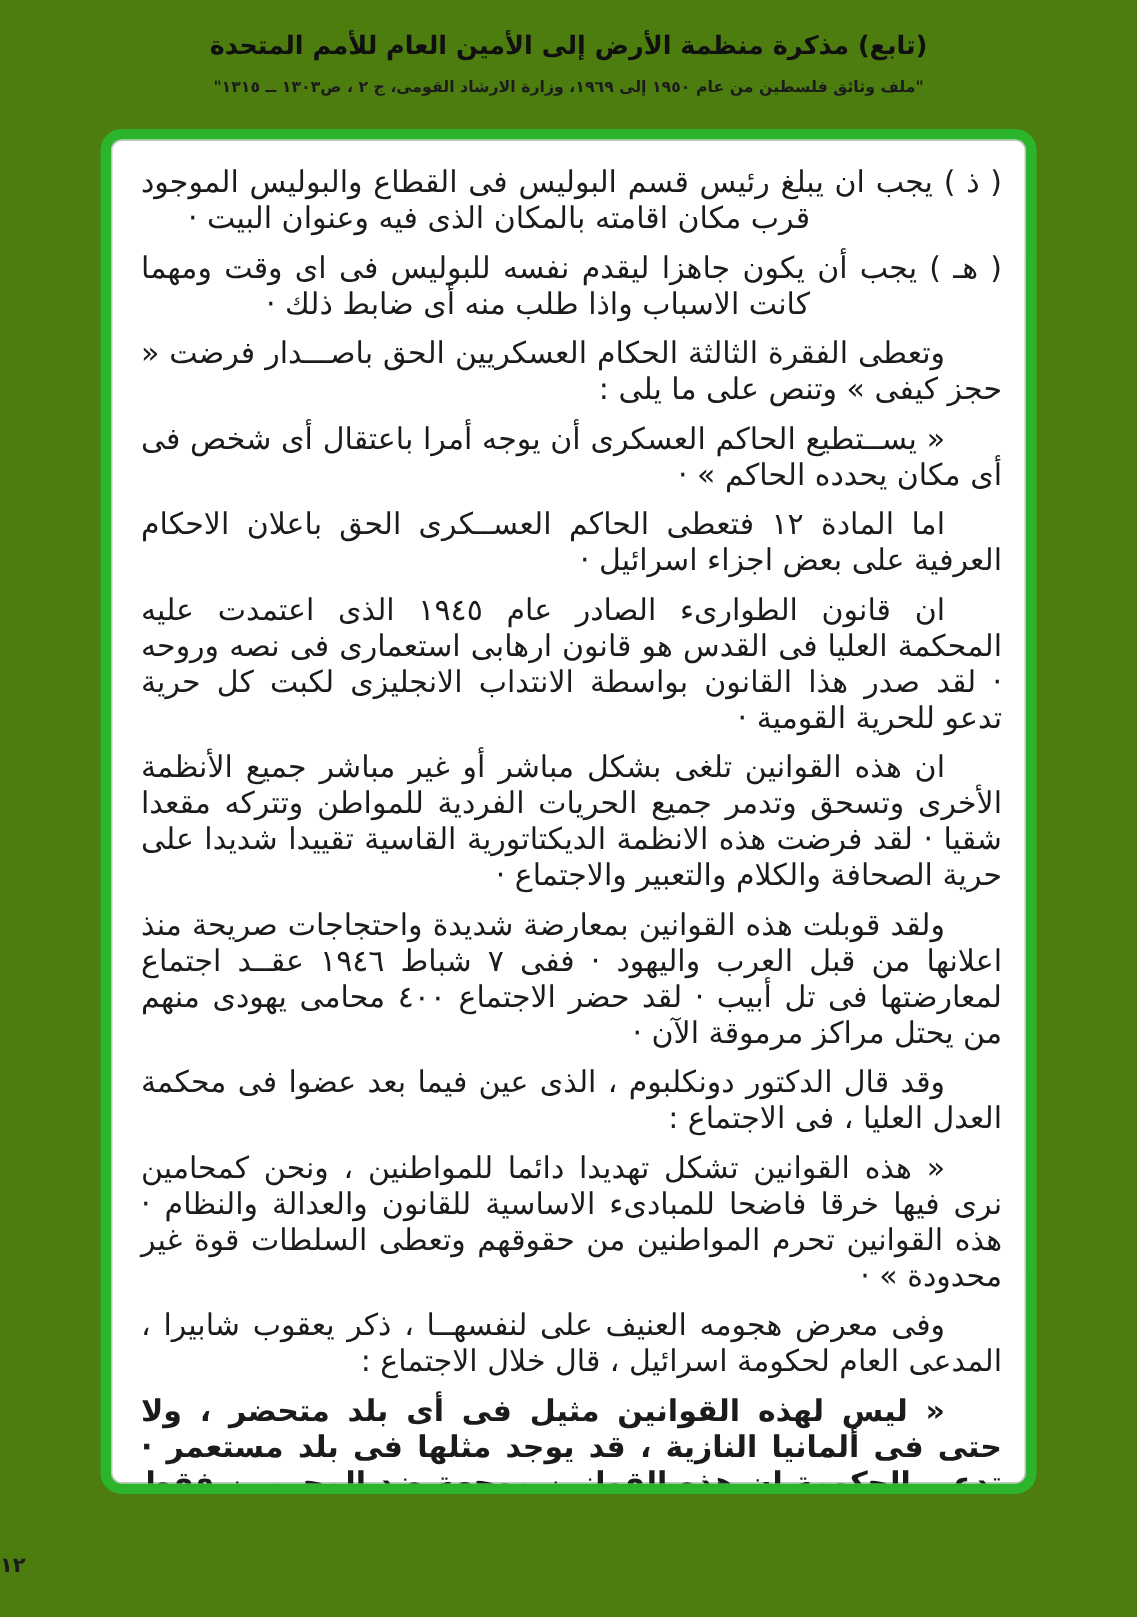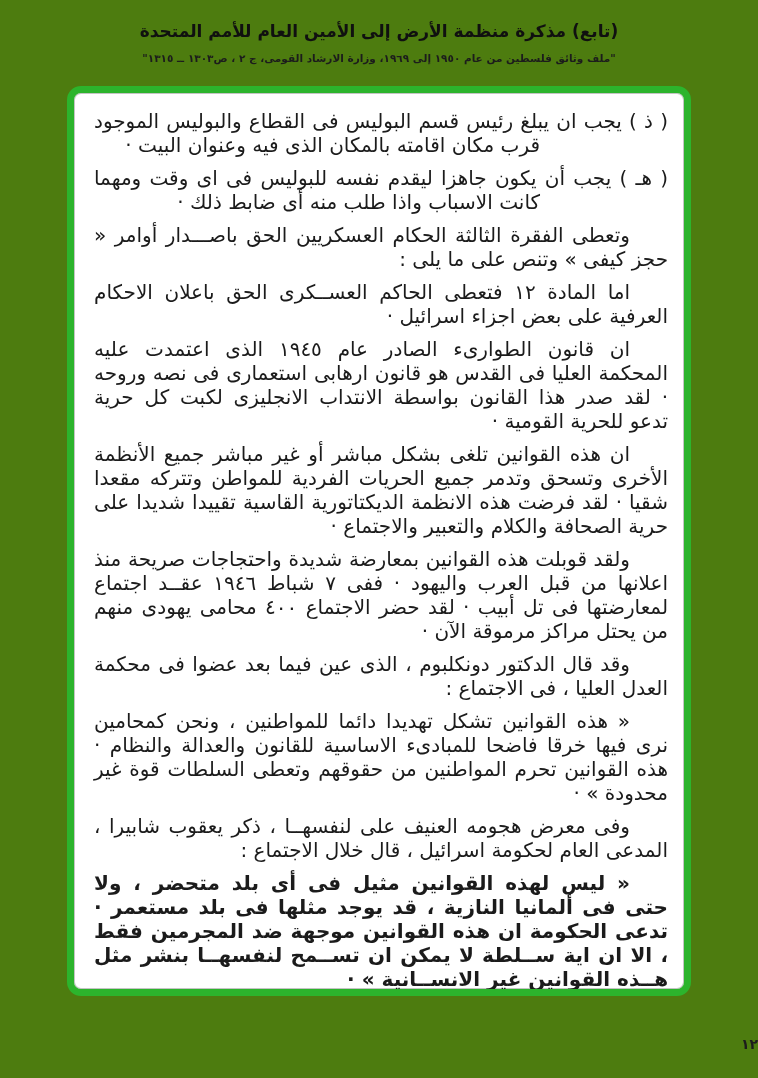--- a/index.html
+++ b/index.html
@@ -72,42 +72,43 @@
     text-indent: 70px;
   }
   .doc p.bold {
     font-weight: bold;
   }
   .page-number {
     position: absolute;
     left: 0;
     right: 0;
     bottom: 26px;
-    text-align: right;
+    text-align: left;
     direction: rtl;
     font-size: 14px;
     font-weight: bold;
     color: #1c1c1c;
   }
 </style>
 </head>
 <body>
 
 <div class="page" style="background: #4d7c0f;">
 
   <div class="header">
     <div class="header-title">(تابع) مذكرة منظمة الأرض إلى الأمين العام للأمم المتحدة</div>
     <div class="header-source">"ملف وثائق فلسطين من عام ١٩٥٠ إلى ١٩٦٩، وزارة الارشاد القومى، ج ٢ ، ص١٣٠٣ ــ ١٣١٥"</div>
   </div>
 
   <div class="frame" style="border-color: rgb(44, 180, 44);">
     <div class="doc" id="doc-body" style="color: rgb(27, 27, 27);">
         <p class="par item">( ذ ) يجب ان يبلغ رئيس قسم البوليس فى القطاع والبوليس الموجود قرب مكان اقامته بالمكان الذى فيه وعنوان البيت ·</p>
         <p class="par item">( هـ ) يجب أن يكون جاهزا ليقدم نفسه للبوليس فى اى وقت ومهما كانت الاسباب واذا طلب منه أى ضابط ذلك ·</p>
-        <p class="par body-par">وتعطى الفقرة الثالثة الحكام العسكريين الحق باصـــدار أوامر « حجز كيفى » وتنص على ما يلى :</p>
+        <p class="par body-par">وتعطى الفقرة الثالثة الحكام العسكريين الحق باصـــدار فرضت « حجز كيفى » وتنص على ما يلى :</p>
+        <p class="par body-par">« يســتطيع الحاكم العسكرى أن يوجه أمرا باعتقال أى شخص فى أى مكان يحدده الحاكم » ·</p>
         <p class="par body-par">اما المادة ١٢ فتعطى الحاكم العســكرى الحق باعلان الاحكام العرفية على بعض اجزاء اسرائيل ·</p>
         <p class="par body-par">ان قانون الطوارىء الصادر عام ١٩٤٥ الذى اعتمدت عليه المحكمة العليا فى القدس هو قانون ارهابى استعمارى فى نصه وروحه · لقد صدر هذا القانون بواسطة الانتداب الانجليزى لكبت كل حرية تدعو للحرية القومية ·</p>
         <p class="par body-par">ان هذه القوانين تلغى بشكل مباشر أو غير مباشر جميع الأنظمة الأخرى وتسحق وتدمر جميع الحريات الفردية للمواطن وتتركه مقعدا شقيا · لقد فرضت هذه الانظمة الديكتاتورية القاسية تقييدا شديدا على حرية الصحافة والكلام والتعبير والاجتماع ·</p>
         <p class="par body-par">ولقد قوبلت هذه القوانين بمعارضة شديدة واحتجاجات صريحة منذ اعلانها من قبل العرب واليهود · ففى ٧ شباط ١٩٤٦ عقــد اجتماع لمعارضتها فى تل أبيب · لقد حضر الاجتماع ٤٠٠ محامى يهودى منهم من يحتل مراكز مرموقة الآن ·</p>
         <p class="par body-par">وقد قال الدكتور دونكلبوم ، الذى عين فيما بعد عضوا فى محكمة العدل العليا ، فى الاجتماع :</p>
         <p class="par body-par">« هذه القوانين تشكل تهديدا دائما للمواطنين ، ونحن كمحامين نرى فيها خرقا فاضحا للمبادىء الاساسية للقانون والعدالة والنظام · هذه القوانين تحرم المواطنين من حقوقهم وتعطى السلطات قوة غير محدودة » ·</p>
         <p class="par body-par">وفى معرض هجومه العنيف على لنفسهــا ، ذكر يعقوب شابيرا ، المدعى العام لحكومة اسرائيل ، قال خلال الاجتماع :</p>
         <p class="par body-par bold">« ليس لهذه القوانين مثيل فى أى بلد متحضر ، ولا حتى فى ألمانيا النازية ، قد يوجد مثلها فى بلد مستعمر · تدعى الحكومة ان هذه القوانين موجهة ضد المجرمين فقط ، الا ان اية ســلطة لا يمكن ان تســمح لنفسهــا بنشر مثل هــذه القوانين غير الانســانية » ·</p>
         <p class="par center-par">وفى نهاية الاجتماع اتخذت القرارات التالية :</p>
       </div>

